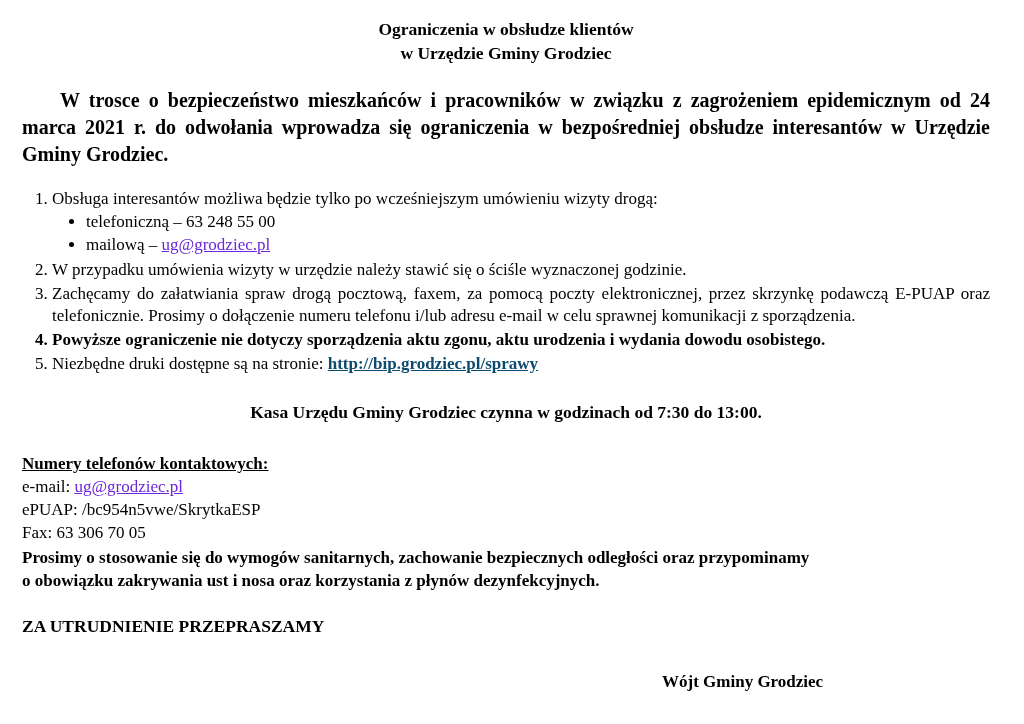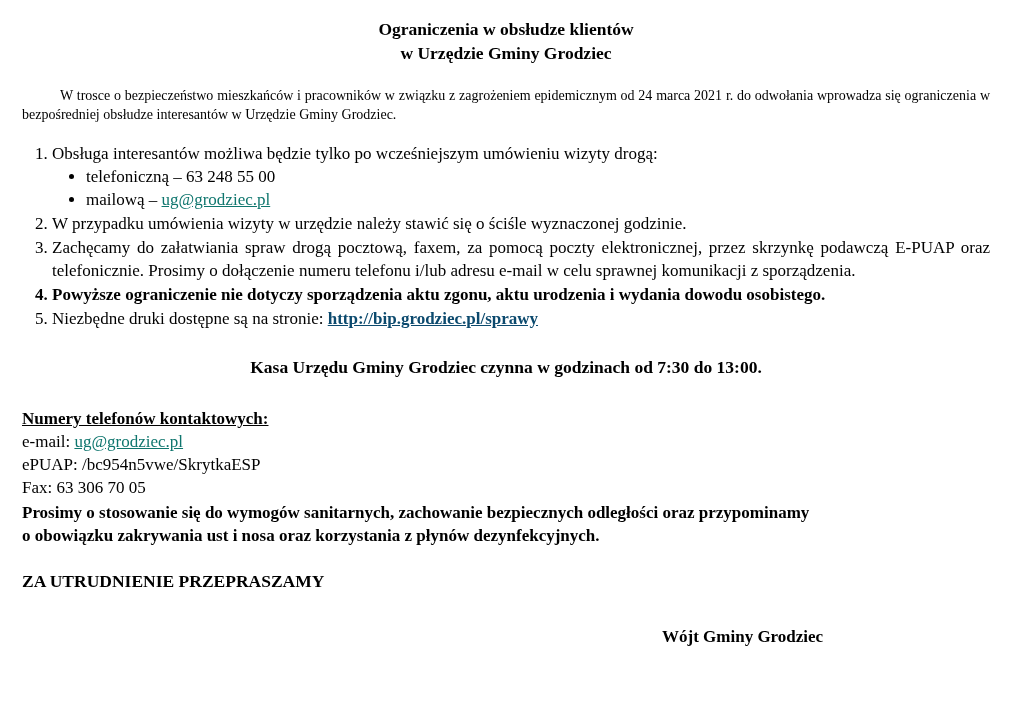--- a/index.html
+++ b/index.html
@@ -25,22 +25,22 @@
   }
   .title-block {
     text-align: center;
     font-weight: bold;
     font-size: 17.5px;
     line-height: 1.35;
     margin-top: 4px;
   }
   .intro {
     margin-top: 22px;
-    font-weight: normal;
-    font-size: 14px;
+    font-weight: bold;
+    font-size: 20px;
     text-align: justify;
     line-height: 1.35;
   }
   .intro .indent {
     display: inline-block;
     width: 38px;
   }
   ol.main-list {
     margin: 18px 0 0 0;
     padding-left: 30px;
@@ -56,21 +56,21 @@
   }
   ul.sub-list {
     margin: 1px 0 1px 0;
     padding-left: 34px;
     list-style-type: disc;
   }
   ul.sub-list > li {
     margin-bottom: 1px;
   }
   a.link {
-    color: #0f766e;
+    color: #6d28d9;
   }
   a.link-bold {
     color: #0c4a6e;
     font-weight: bold;
   }
   .kasa {
     margin-top: 26px;
     text-align: center;
     font-weight: bold;
     font-size: 17.5px;

